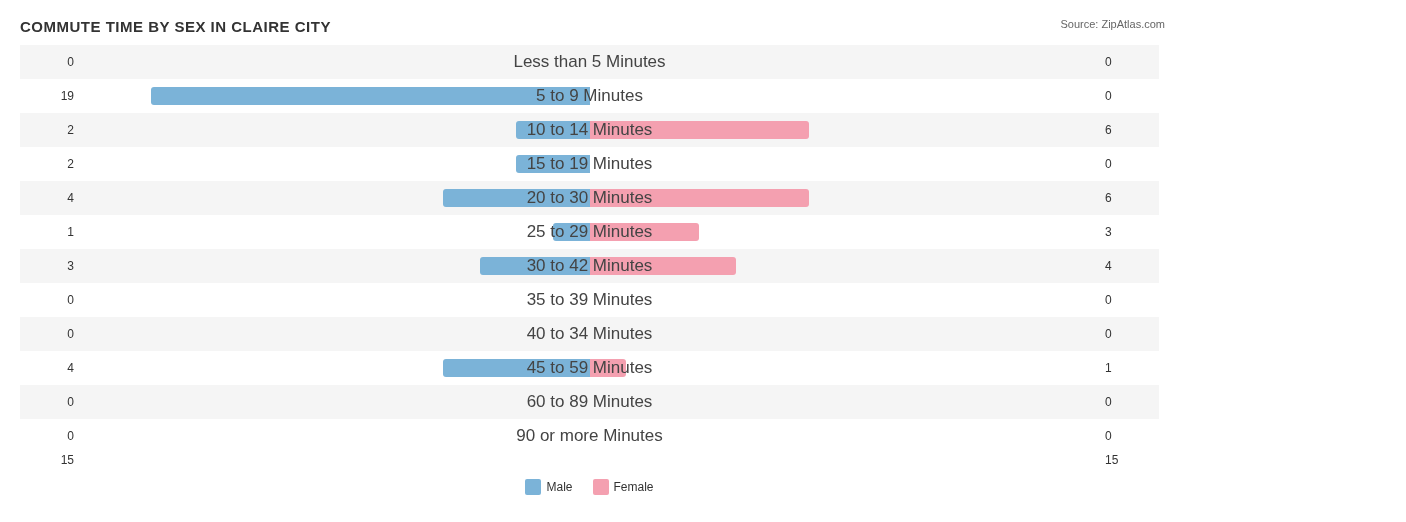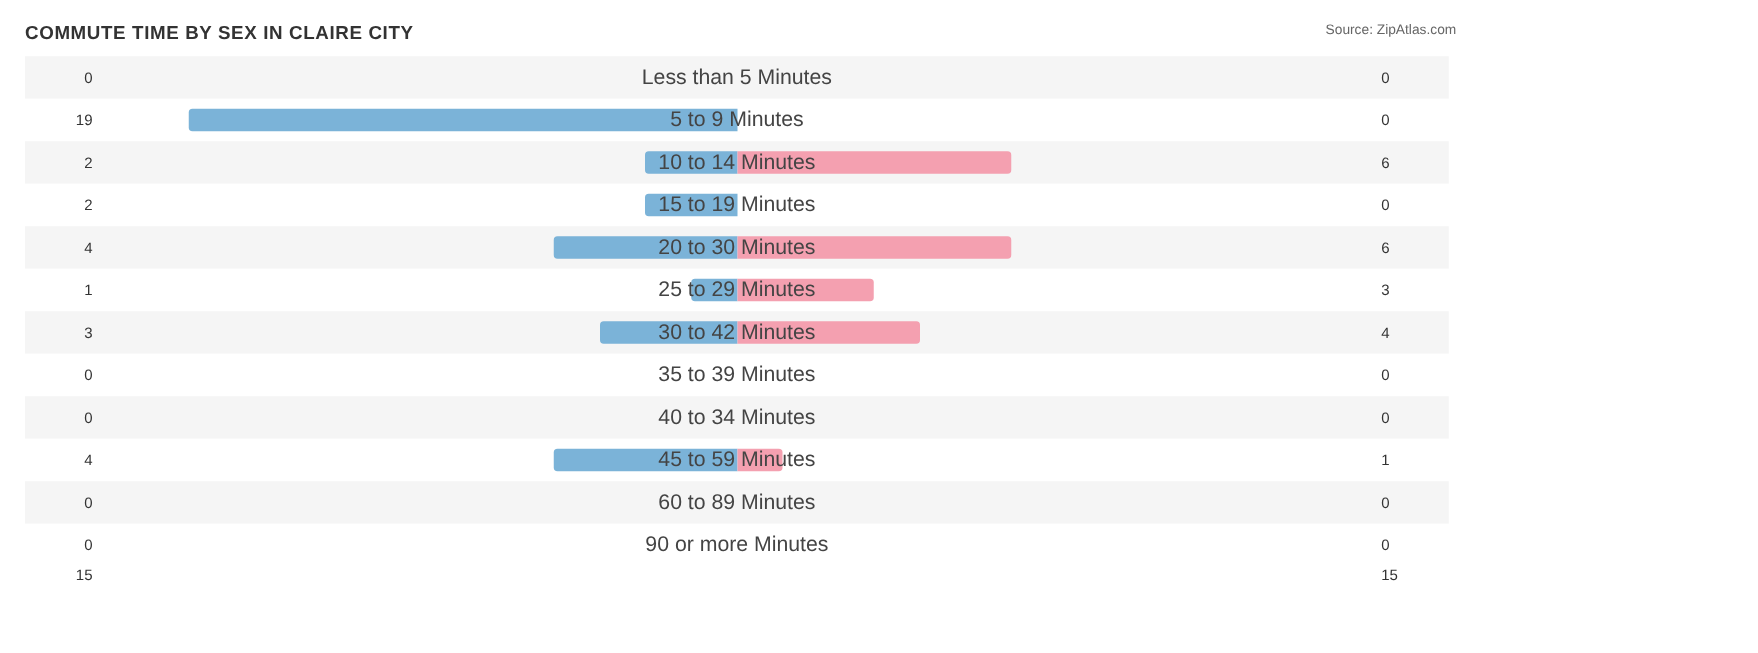--- a/index.html
+++ b/index.html
@@ -261,13 +261,23 @@
     <div class="right-value">0</div>
   </div>
     </div>
 
   <div class="axis-row">
     <div class="axis-left">15</div>
     <div class="axis-mid"></div>
     <div class="axis-right">15</div>
   </div>
 
+  <div class="legend">
+    <div class="legend-item">
+      <div class="legend-swatch" id="male-swatch" style="background: rgb(123, 179, 216);"></div>
+      <span>Male</span>
+    </div>
+    <div class="legend-item">
+      <div class="legend-swatch" id="female-swatch" style="background: rgb(244, 160, 176);"></div>
+      <span>Female</span>
+    </div>
+  </div>
 </div>
 
 </body></html>

